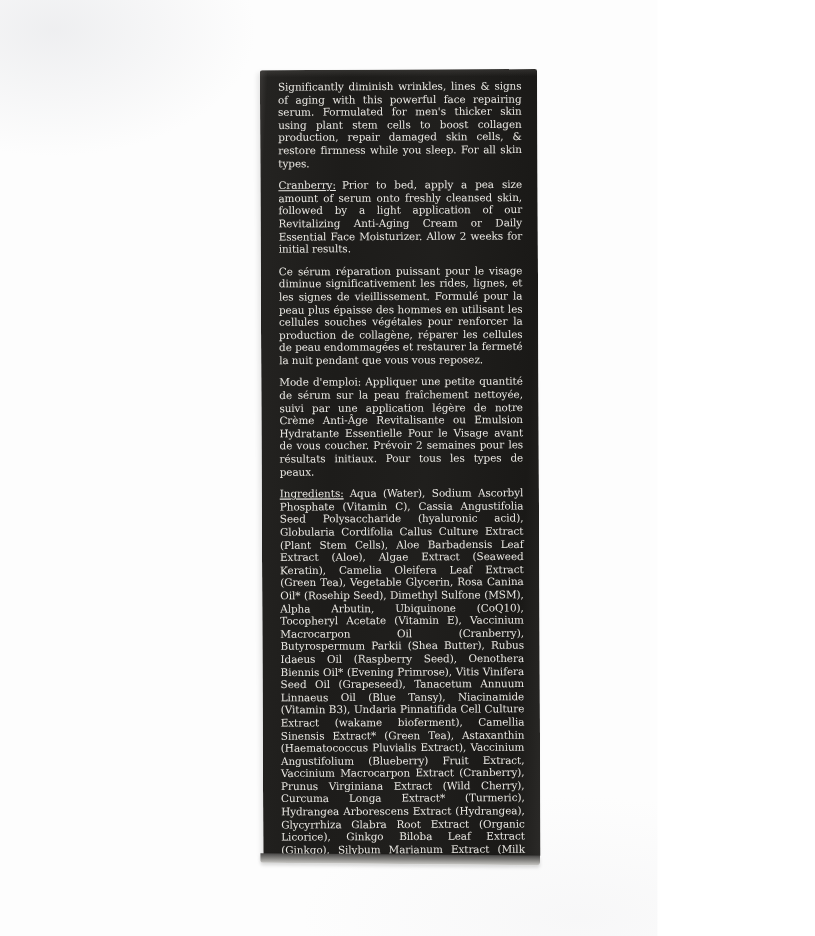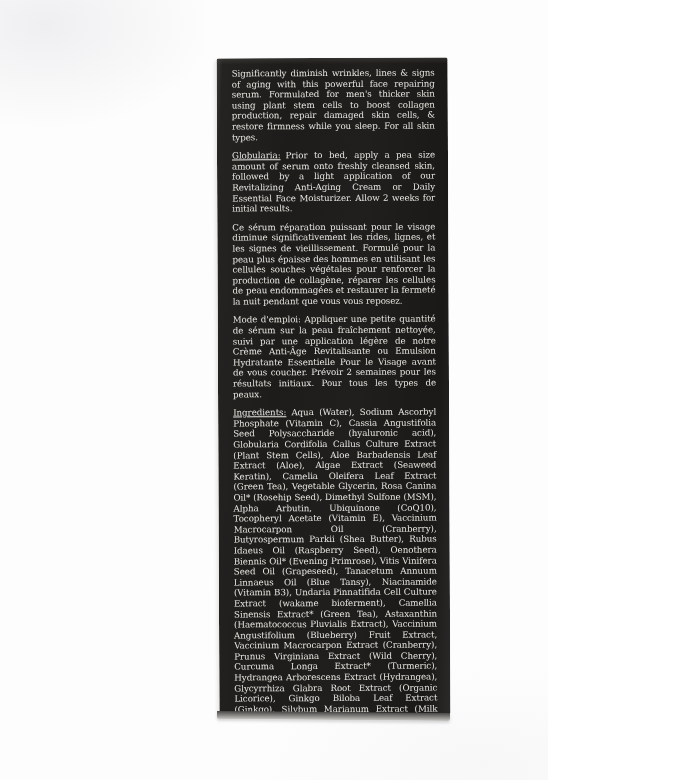--- a/index.html
+++ b/index.html
@@ -75,21 +75,21 @@
 <body>
 
 <div class="scene">
   <div class="ambient"></div>
 
   <div class="box">
     <div class="panel-text">
 
       <p>Significantly diminish wrinkles, lines &amp; signs of aging with this powerful face repairing serum. Formulated for men's thicker skin using plant stem cells to boost collagen production, repair damaged skin cells, &amp; restore firmness while you sleep. For all skin types.</p>
 
-      <p><span class="lead-label">Globularia:</span><span>Prior to bed, apply a pea size amount of serum onto freshly cleansed skin, followed by a light application of our Revitalizing Anti-Aging Cream or Daily Essential Face Moisturizer. Allow 2 weeks for initial results.</span></p>
+      <p><span class="lead-label">Cranberry:</span><span>Prior to bed, apply a pea size amount of serum onto freshly cleansed skin, followed by a light application of our Revitalizing Anti-Aging Cream or Daily Essential Face Moisturizer. Allow 2 weeks for initial results.</span></p>
 
       <p>Ce sérum réparation puissant pour le visage diminue significativement les rides, lignes, et les signes de vieillissement. Formulé pour la peau plus épaisse des hommes en utilisant les cellules souches végétales pour renforcer la production de collagène, réparer les cellules de peau endommagées et restaurer la fermeté la nuit pendant que vous vous reposez.</p>
 
       <p>Mode d'emploi: Appliquer une petite quantité de sérum sur la peau fraîchement nettoyée, suivi par une application légère de notre Crème Anti-Âge Revitalisante ou Emulsion Hydratante Essentielle Pour le Visage avant de vous coucher. Prévoir 2 semaines pour les résultats initiaux. Pour tous les types de peaux.</p>
 
       <p><span class="lead-label">Ingredients:</span><span>Aqua (Water), Sodium Ascorbyl Phosphate (Vitamin C), Cassia Angustifolia Seed Polysaccharide (hyaluronic acid), Globularia Cordifolia Callus Culture Extract (Plant Stem Cells), Aloe Barbadensis Leaf Extract (Aloe), Algae Extract (Seaweed Keratin), Camelia Oleifera Leaf Extract (Green Tea), Vegetable Glycerin, Rosa Canina Oil* (Rosehip Seed), Dimethyl Sulfone (MSM), Alpha Arbutin, Ubiquinone (CoQ10), Tocopheryl Acetate (Vitamin E), Vaccinium Macrocarpon Oil (Cranberry), Butyrospermum Parkii (Shea Butter), Rubus Idaeus Oil (Raspberry Seed), Oenothera Biennis Oil* (Evening Primrose), Vitis Vinifera Seed Oil (Grapeseed), Tanacetum Annuum Linnaeus Oil (Blue Tansy), Niacinamide (Vitamin B3), Undaria Pinnatifida Cell Culture Extract (wakame bioferment), Camellia Sinensis Extract* (Green Tea), Astaxanthin (Haematococcus Pluvialis Extract), Vaccinium Angustifolium (Blueberry) Fruit Extract, Vaccinium Macrocarpon Extract (Cranberry), Prunus Virginiana Extract (Wild Cherry), Curcuma Longa Extract* (Turmeric), Hydrangea Arborescens Extract (Hydrangea), Glycyrrhiza Glabra Root Extract (Organic Licorice), Ginkgo Biloba Leaf Extract (Ginkgo), Silybum Marianum Extract (Milk Thistle), Salvia Officinalis Leaf Extract* (Sage), Schisandra Chinensis* Extract (Schisandra), Thymus Vulgaris Extract (Thyme), Centella Asiatica Extract* (Gotu Kola), Equisetum Arvense Extract (Horsetail), Taraxacum Officinale Extract (Dandelion), Geranium Maculatum Extract (Wild Geranium), C10-30 Alkyl Acrylate Crosspolymer, Phenoxyethanol, Ethylhexylglycer-in. *Organic/ BIO</span></p>
 
     </div>
   </div>
 

